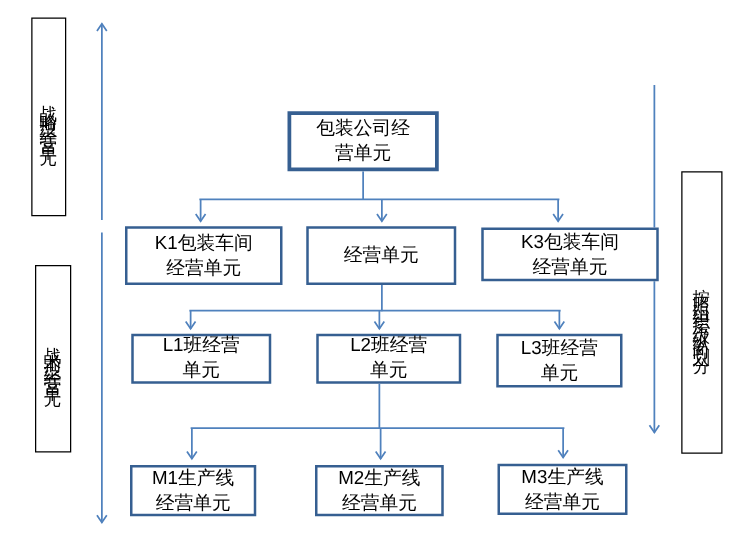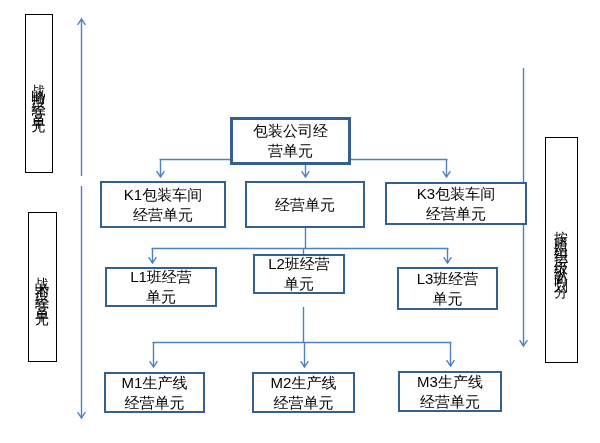--- a/index.html
+++ b/index.html
@@ -59,42 +59,42 @@
     <line x1="152.5" y1="342.5" x2="451.5" y2="342.5"></line>
     <line x1="153.5" y1="342.5" x2="153.5" y2="367" marker-end="url(#arrowhead)"></line>
     <line x1="304.5" y1="342.5" x2="304.5" y2="367" marker-end="url(#arrowhead)"></line>
     <line x1="450.5" y1="342.5" x2="450.5" y2="366" marker-end="url(#arrowhead)"></line>
   </svg>
 
   <div class="vlabel" style="left:25px;top:14px;width:28px;height:159px;">战略型经营单元</div>
   <div class="vlabel" style="left:28px;top:212px;width:29px;height:150px;">战术型经营单元</div>
   <div class="vlabel" style="left:545px;top:137px;width:33px;height:226px;">按照组织层级纵向划分</div>
 
-  <div class="node root" style="left:230px;top:89px;width:121px;height:48px;margin-top:28px;">
+  <div class="node root" style="left:230px;top:89px;width:121px;height:48px;">
     <span>包装公司经</span>
     <span>营单元</span>
   </div>
 
   <div class="node" style="left:100px;top:181px;width:126px;height:47px;">
     <span>K1包装车间</span>
     <span>经营单元</span>
   </div>
   <div class="node" style="left:245px;top:181px;width:120px;height:47px;">
     <span>经营单元</span>
   </div>
   <div class="node" style="left:385px;top:182px;width:142px;height:43px;">
     <span>K3包装车间</span>
     <span>经营单元</span>
   </div>
 
   <div class="node" style="left:105px;top:267px;width:112px;height:40px;">
     <span>L1班经营</span>
     <span>单元</span>
   </div>
-  <div class="node" style="left:253px;top:254px;width:92px;height:40px;">
+  <div class="node" style="left:253px;top:267px;width:116px;height:40px;">
     <span>L2班经营</span>
     <span>单元</span>
   </div>
   <div class="node" style="left:397px;top:267px;width:101px;height:43px;">
     <span>L3班经营</span>
     <span>单元</span>
   </div>
 
   <div class="node" style="left:104px;top:372px;width:101px;height:41px;">
     <span>M1生产线</span>

